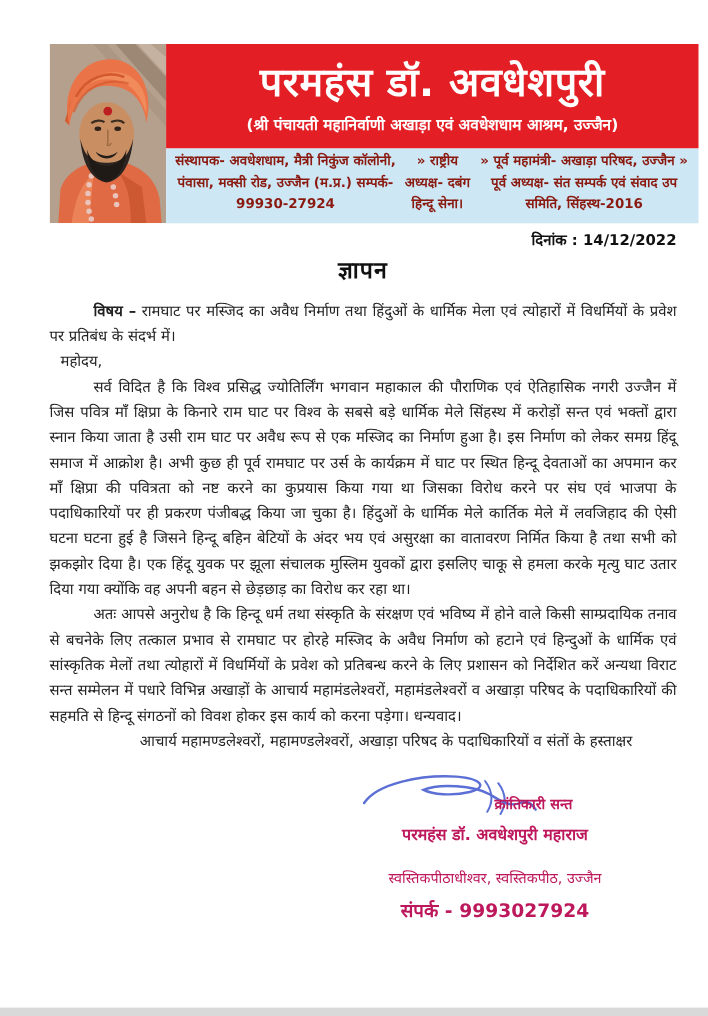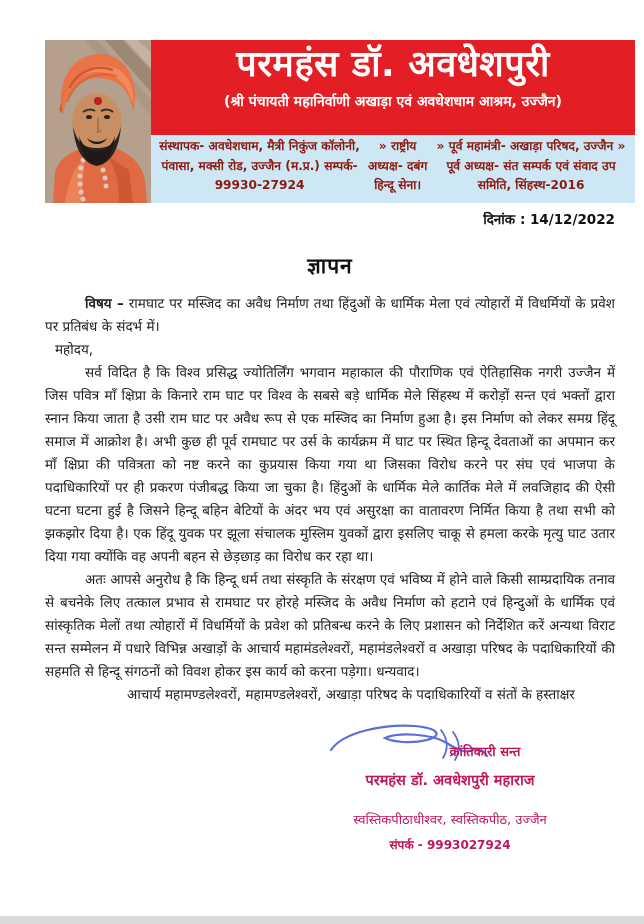--- a/index.html
+++ b/index.html
@@ -17,21 +17,21 @@
     position:absolute;top:40px;left:45px;right:9px;
     display:flex;height:163px;
   }
   .photo{
     width:106px;height:163px;flex:0 0 106px;overflow:hidden;
   }
   .photo svg{display:block;width:106px;height:163px;}
   .head-right{flex:1;display:flex;flex-direction:column;}
   .banner{
     background:#e31e24;color:#ffffff;height:95px;box-sizing:border-box;
-    text-align:center;padding-top:0;
+    text-align:center;padding-top:12px;
   }
   .banner-title{
     font-size:36px;font-weight:bold;line-height:1.35;letter-spacing:.5px;
   }
   .banner-subtitle{
     font-size:14px;font-weight:bold;margin-top:2px;
   }
   .infoband{
     background:#cde7f5;color:#8a1a10;height:68px;box-sizing:border-box;
     font-weight:bold;font-size:12.2px;line-height:1.6;
@@ -39,40 +39,40 @@
     text-align:center;padding:2px 3px;
   }
   
   .content{
     position:absolute;top:208px;left:45px;right:29px;
     font-size:13.5px;line-height:23px;color:#222;
   }
   .date-line{text-align:right;font-weight:600;font-size:13.5px;color:#111;}
   .doc-title{
     text-align:center;font-weight:bold;font-size:21px;color:#111;
-    margin-top:24px;letter-spacing:1px;
+    margin-top:4px;letter-spacing:1px;
   }
   .recipient{margin-top:12px;}
   .recipient .r1{margin-left:8px;}
   .recipient .r2{margin-left:42px;}
   .subject{margin-top:14px;text-indent:40px;text-align:justify;}
   .subject .sub-label{font-weight:bold;}
   .salutation{margin-left:10px;}
   .para{text-align:justify;text-indent:40px;margin:0;}
   .para3{margin-left:42px;margin-top:0;}
   
   .sig-block{
     margin:14px 30px 0 auto;width:270px;text-align:center;
     color:#be185d;font-size:13.5px;line-height:1.55;
   }
   .sig-scribble{display:block;margin:0 auto -24px 8px;}
   .sig-line0{font-weight:bold;padding-left:70px;font-size:13px;}
   .sig-name{font-weight:bold;font-size:14.5px;margin-top:7px;}
   .sig-seat{margin-top:18px;font-size:13px;}
-  .sig-contact{margin-top:6px;font-weight:bold;font-size:12px;}
+  .sig-contact{margin-top:6px;font-weight:bold;font-size:17px;}
   
   .bottom-strip{
     position:absolute;left:0;right:0;bottom:0;height:8px;background:#d9d9d9;
   }
 </style>
 </head>
 <body>
 
 <div class="sheet">
 

